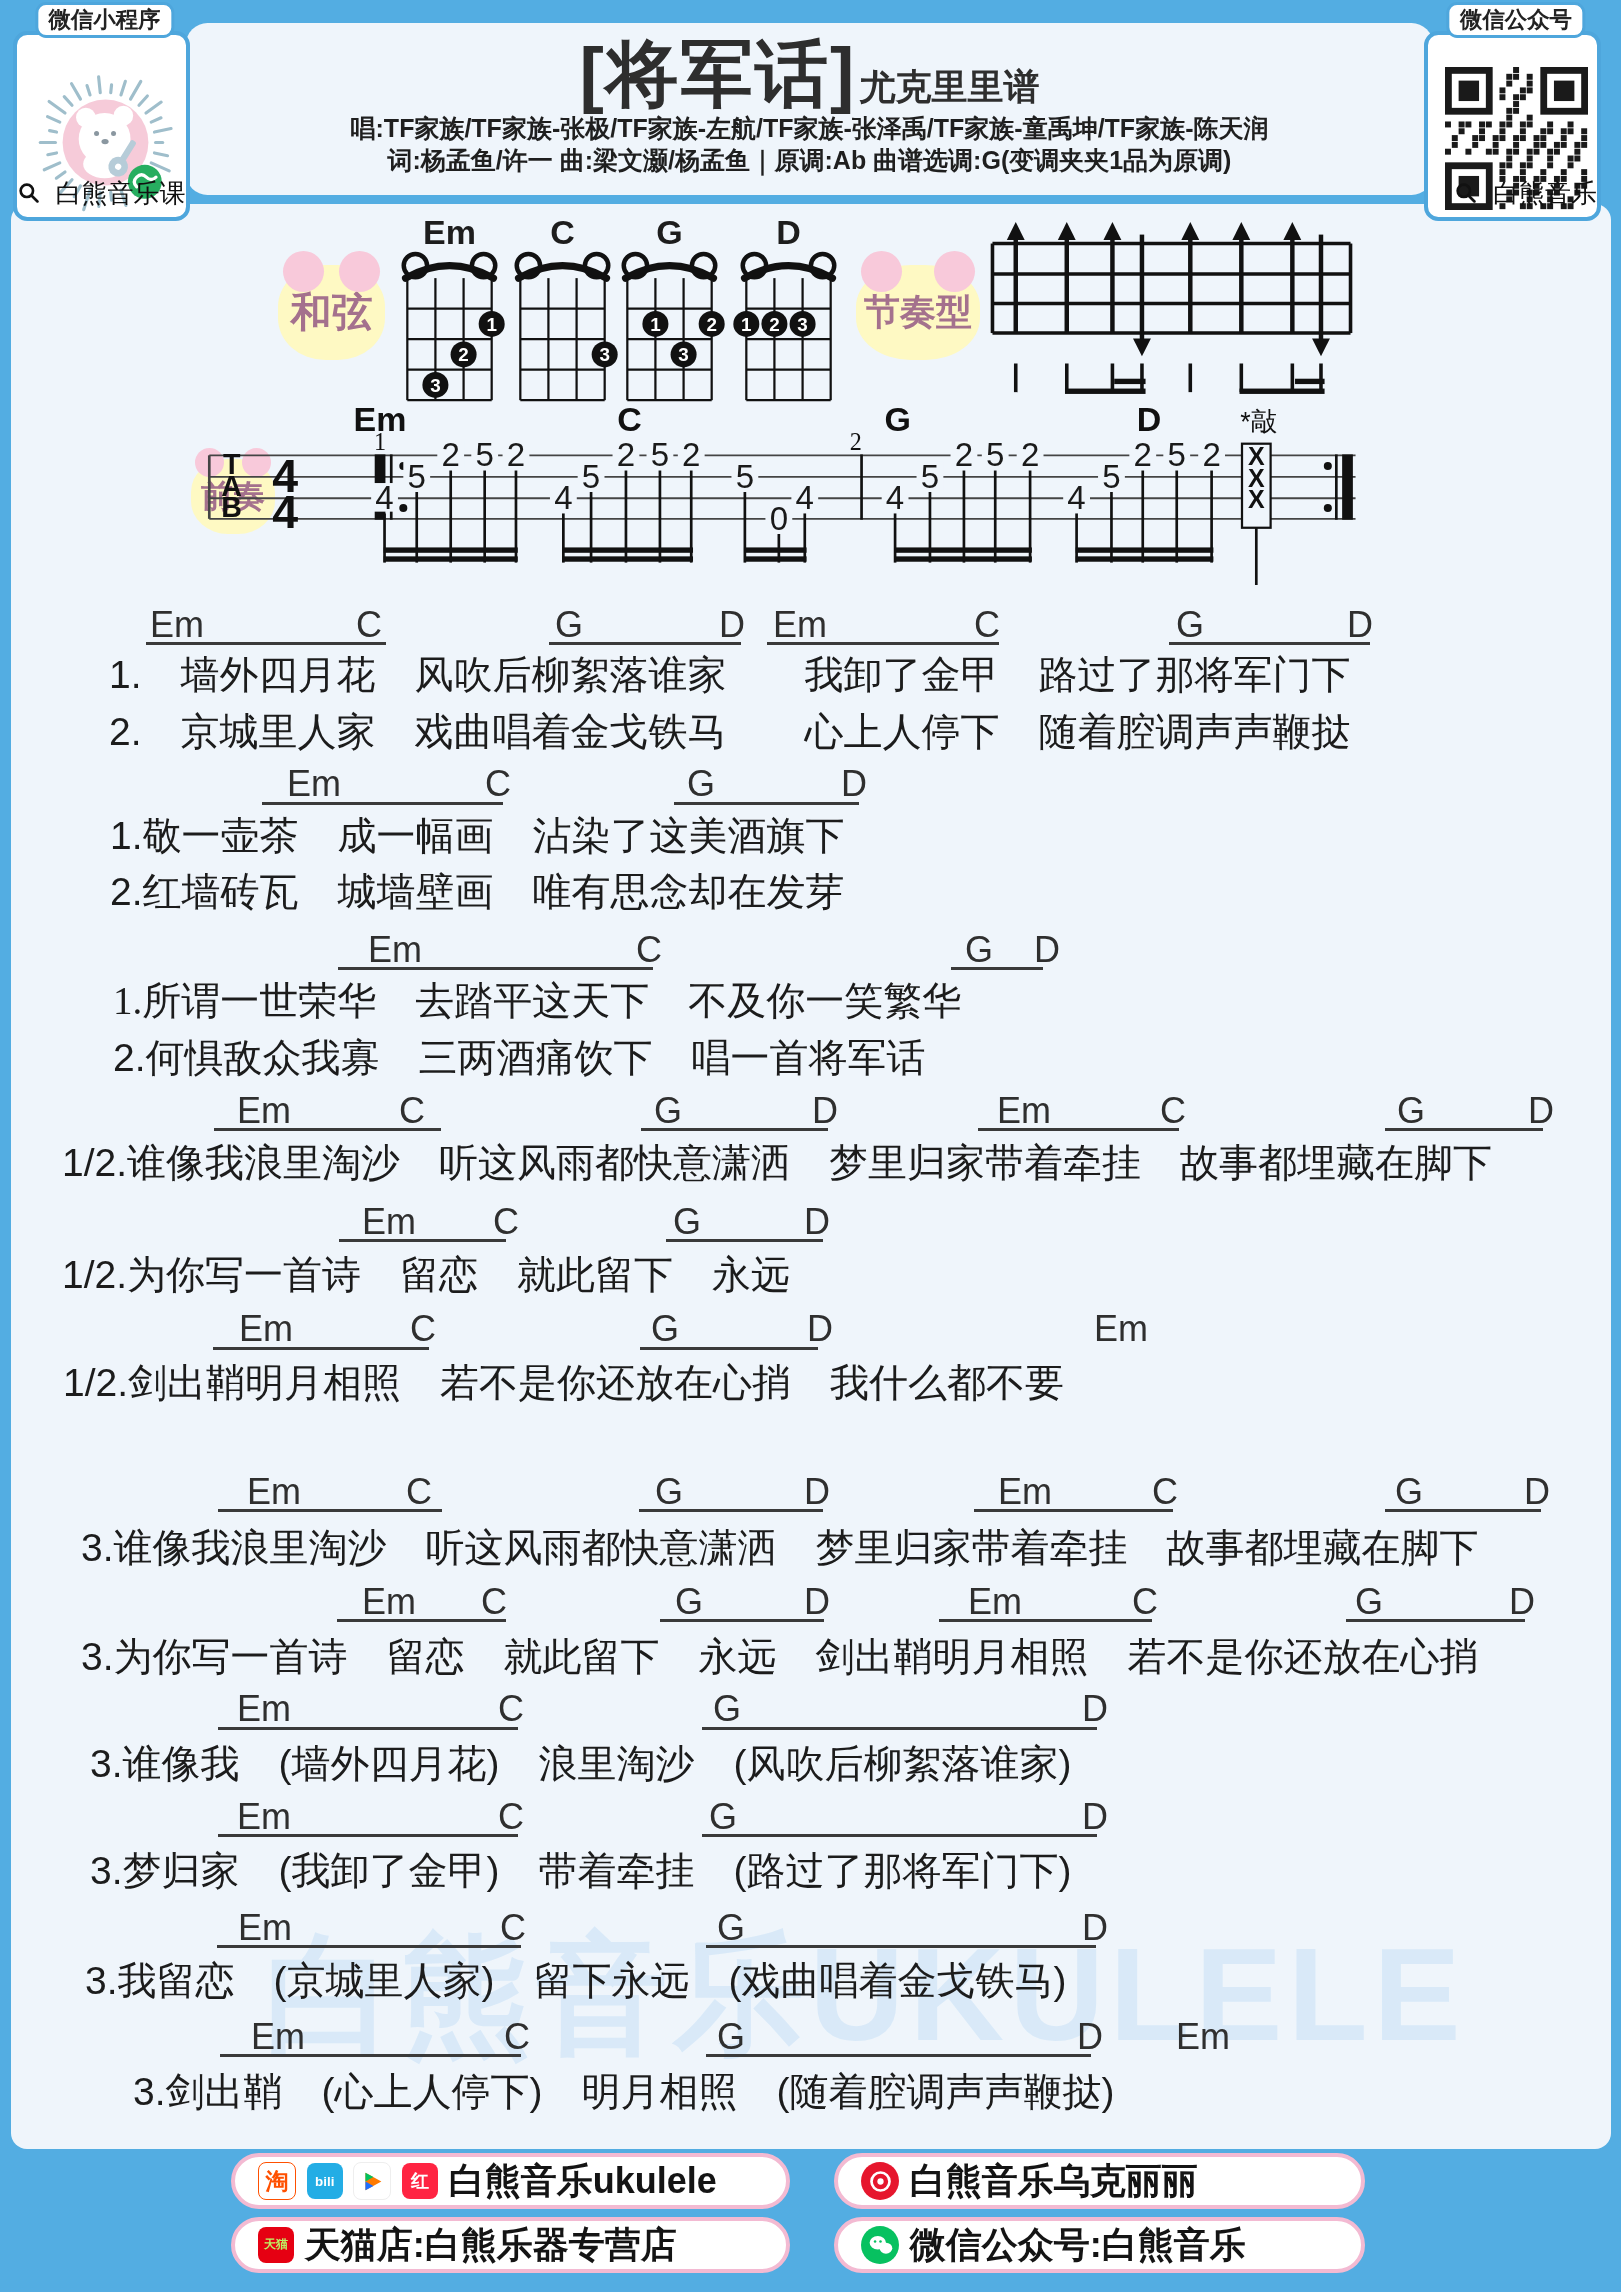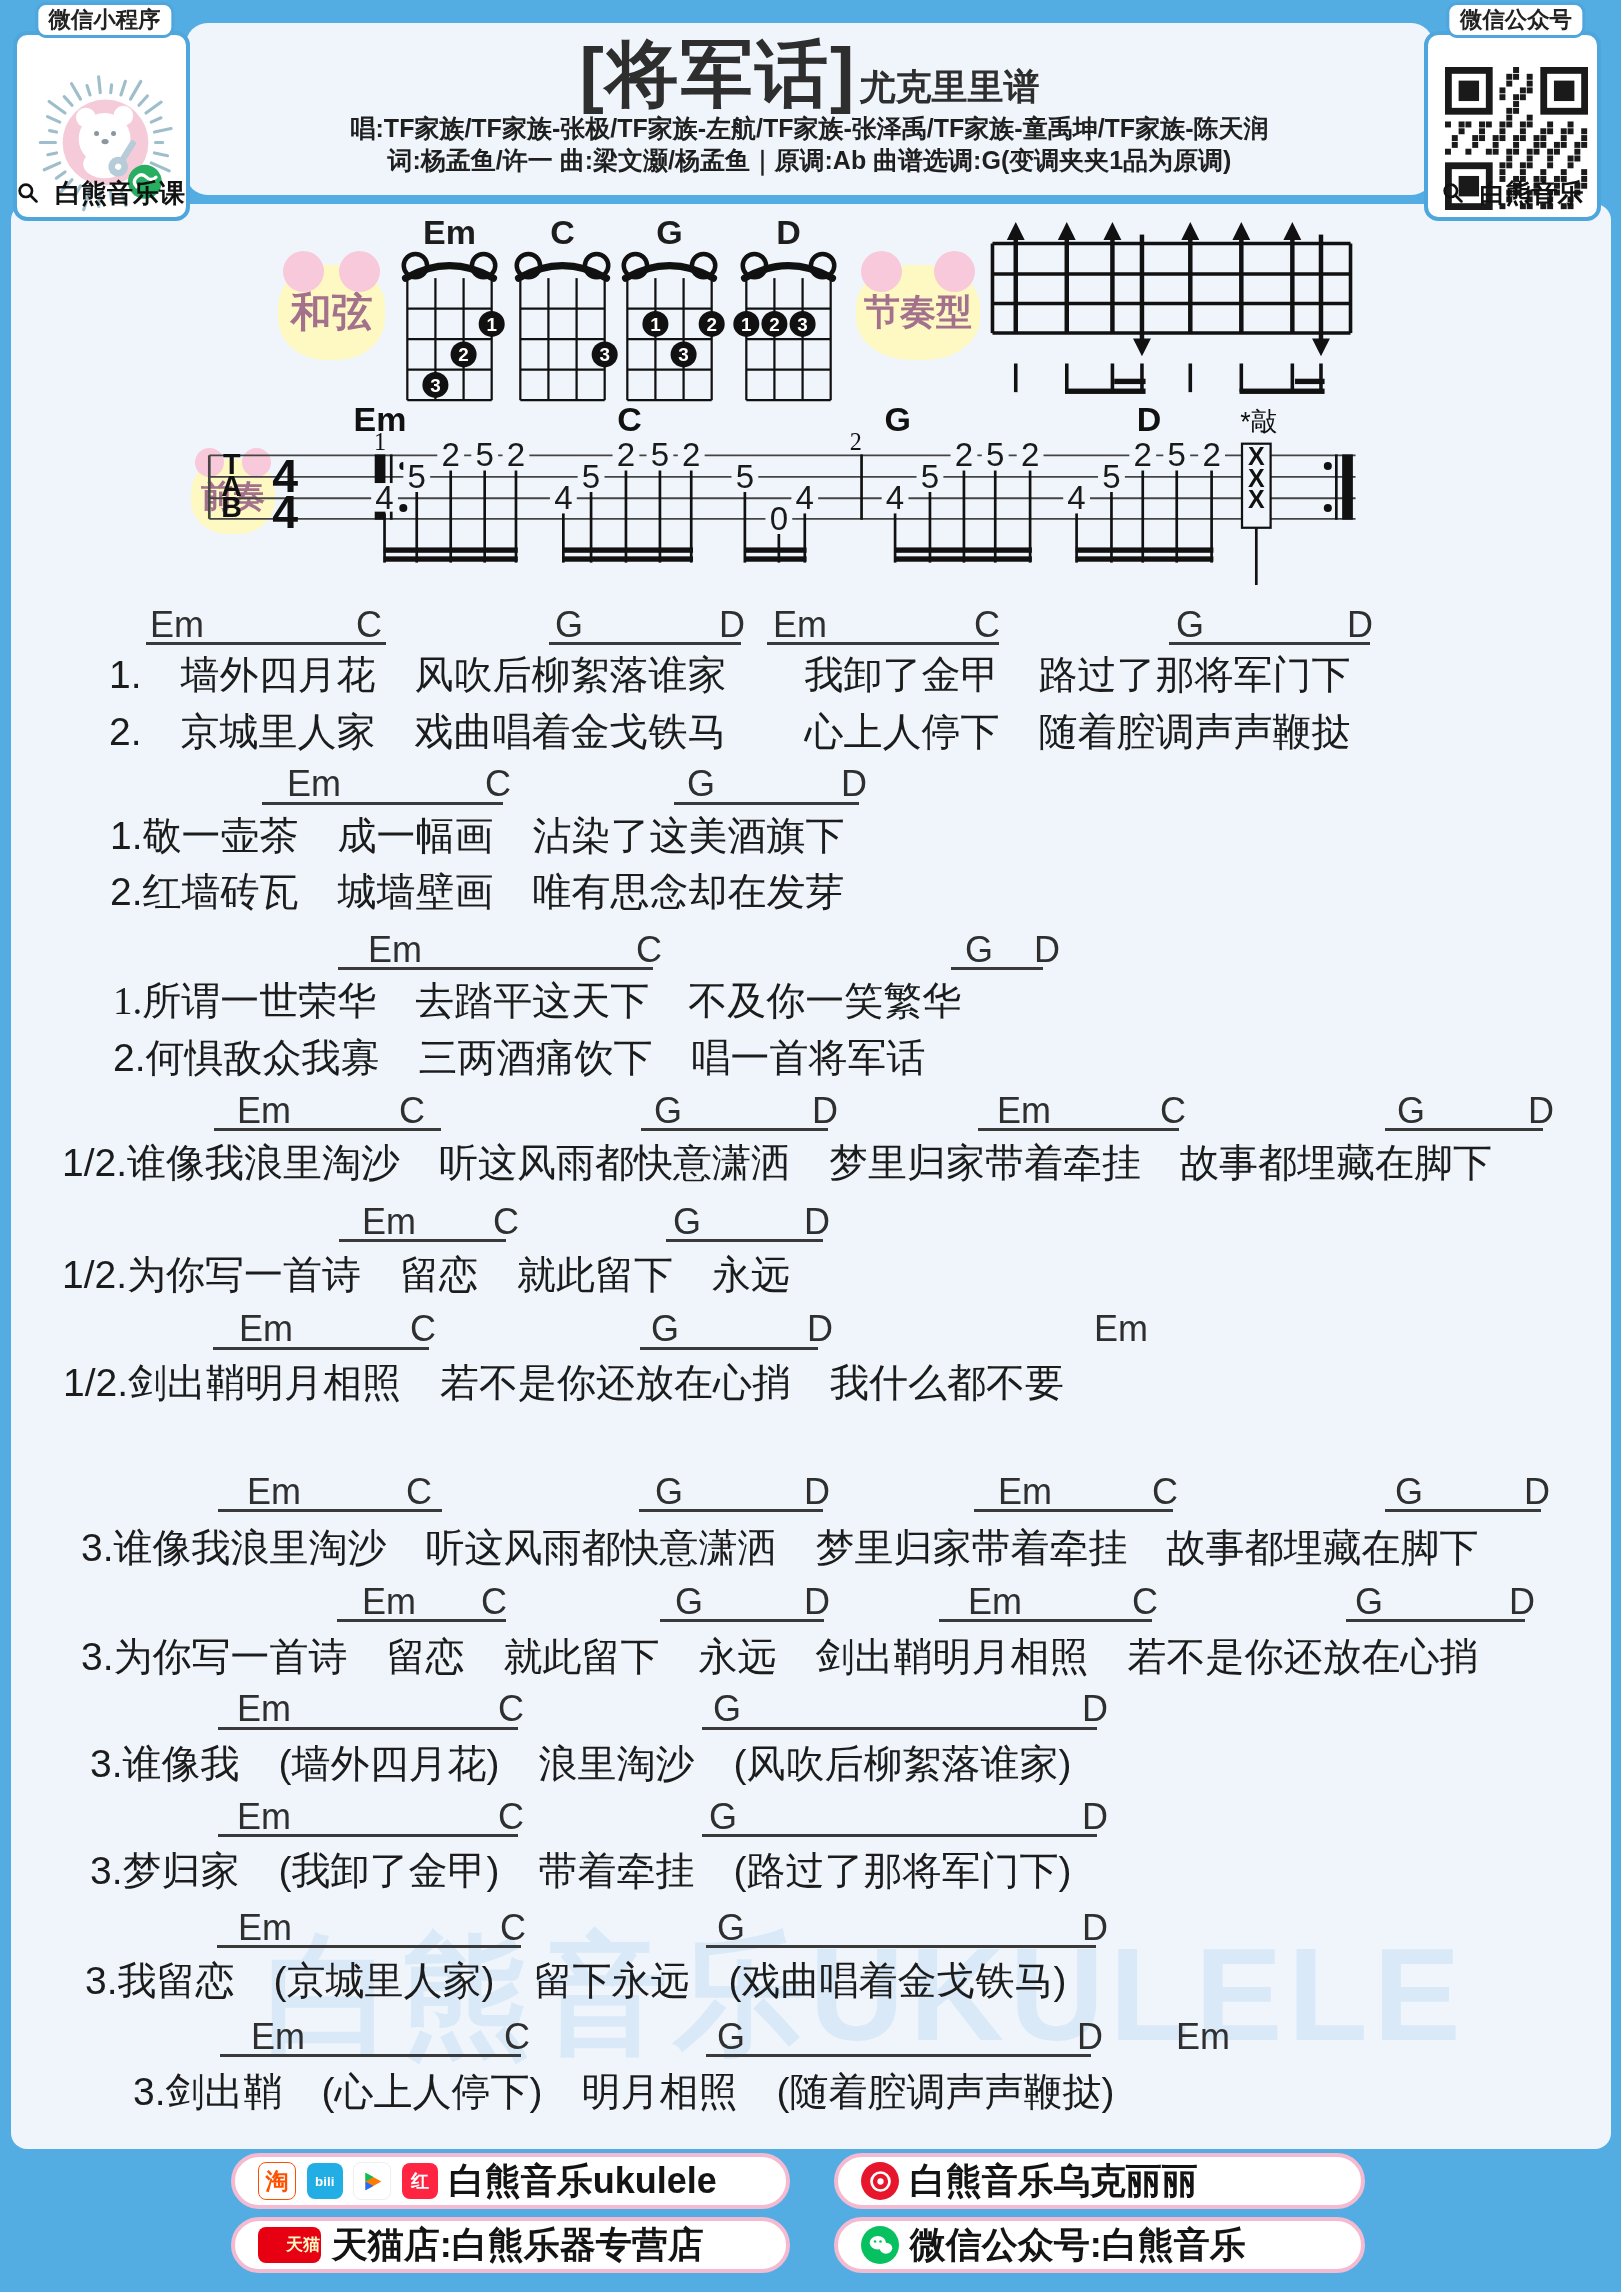--- a/index.html
+++ b/index.html
@@ -20,21 +20,21 @@
 
   
   .corner{position:absolute;top:1.8px;width:184px;height:220px;z-index:6}
   .corner-box{position:absolute;left:0;top:29px;width:177px;height:190px;background:#fff;
     border:4.5px solid #4ea6dc;border-radius:14.3px;box-sizing:border-box}
   .corner-tab{position:absolute;top:0;left:50%;transform:translateX(-50%);
     background:#fff;border:3.6px solid #4ea6dc;border-radius:10.7px;height:36px;
     display:flex;align-items:center;padding:0 10.7px;font-size:22.4px;font-weight:700;
     color:#222;white-space:nowrap;box-sizing:border-box;z-index:7}
   .corner-caption{position:absolute;left:0;bottom:5.4px;width:100%;display:flex;
-    justify-content:center;align-items:center;gap:15px;font-size:26px;font-weight:700;color:#111}
+    justify-content:flex-end;align-items:center;gap:15px;font-size:26px;font-weight:400;color:#111}
   .code-holder{position:absolute;left:17px;top:36px;width:143px;height:143px}
 
   
   .bear{position:absolute;background:#fef9c3;color:#a4718d;display:flex;align-items:center;
     justify-content:center;border-radius:44%;font-weight:700;z-index:1}
   .bear:before,.bear:after{content:"";position:absolute;background:#f8c9da;border-radius:50%}
   .bear-lg:before{width:41px;height:41px;top:-14.3px;left:5.4px}
   .bear-lg:after{width:41px;height:41px;top:-14.3px;right:5.4px}
   .bear-sm:before{width:29px;height:29px;top:-10.7px;left:3.6px}
   .bear-sm:after{width:29px;height:29px;top:-10.7px;right:3.6px}
@@ -680,21 +680,21 @@
     <div class="pill" style="left: 834px; top: 2153px; width: 531px;">
       <div class="ic ic-ci" style="background: rgb(230, 22, 45);">
         <svg width="27" height="27" viewBox="0 0 30 30">
           <circle cx="15" cy="15" r="10" fill="none" stroke="#fff" stroke-width="3"></circle>
           <circle cx="15" cy="15" r="3.5" fill="#fff"></circle>
         </svg>
       </div>
       <div style="font-size: 36px;">白熊音乐乌克丽丽</div>
     </div>
     <div class="pill" style="left: 231px; top: 2217px; width: 559px;">
-      <div class="ic ic-sq" style="background: rgb(230, 0, 18); color: #fef9c3; font-size: 17px; line-height: 13.4px; text-align: center; padding-left: 27px;">天猫</div>
+      <div class="ic ic-sq" style="background: rgb(230, 0, 18); color: #bef264; font-size: 12px; line-height: 13.4px; text-align: center;">天猫</div>
       <div style="font-size: 36px;">天猫店:白熊乐器专营店</div>
     </div>
     <div class="pill" style="left: 834px; top: 2217px; width: 531px;">
       <div class="ic ic-ci" style="background: rgb(7, 193, 96);">
         <svg width="29" height="29" viewBox="0 0 32 32">
           <ellipse cx="13" cy="13" rx="9" ry="7.5" fill="#fff"></ellipse>
           <ellipse cx="22" cy="19" rx="7" ry="6" fill="#fff"></ellipse>
           <circle cx="10" cy="11.5" r="1.4" fill="#07c160"></circle>
           <circle cx="16" cy="11.5" r="1.4" fill="#07c160"></circle>
         </svg>

